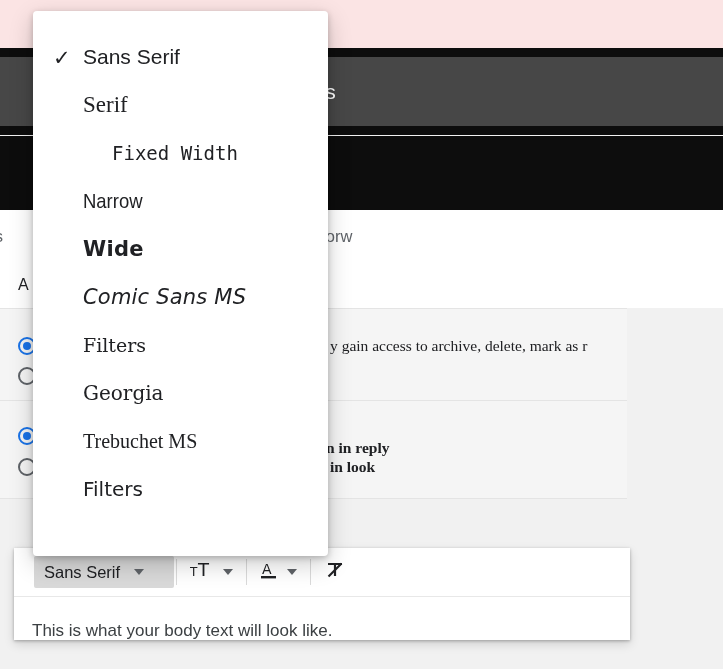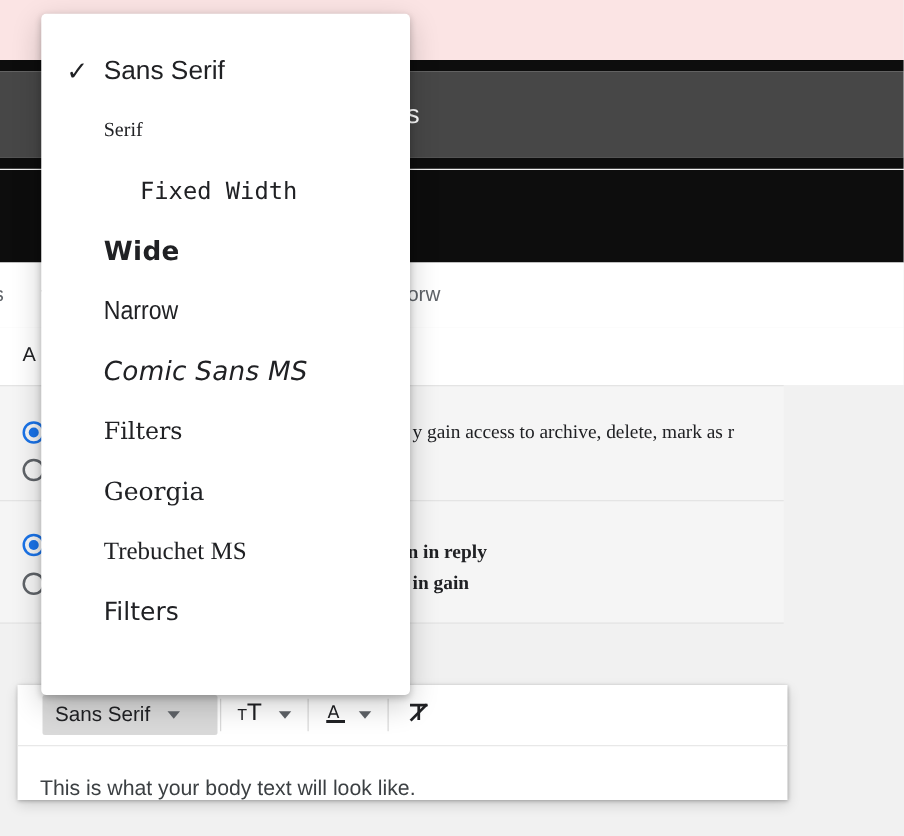--- a/index.html
+++ b/index.html
@@ -128,21 +128,21 @@
   .fm-item {
     height:48px; display:flex; align-items:center;
     padding-left:20px; color:#202124;
   }
   .fm-check {
     width:30px; flex:0 0 30px; font-size:21px; color:#202124; line-height:1;
   }
   .fm-label { font-size:21px; white-space:nowrap; }
 
   .f-sans    { font-family:"Liberation Sans", sans-serif; }
-  .f-serif   { font-family:"Liberation Serif", serif; font-size:16px; }
+  .f-serif   { font-family:"Liberation Serif", serif; font-size:23px; }
   .f-fixed   { font-family:"DejaVu Sans Mono", monospace; font-size:19px;margin-left:29px; }
   .f-wide    { font-family:"DejaVu Sans", sans-serif; font-weight:bold; letter-spacing:.3px; }
   .f-narrow  { font-family:"Liberation Sans Narrow","Liberation Sans", sans-serif; transform:scaleX(.88); transform-origin:left center; }
   .f-comic   { font-family:"DejaVu Sans", sans-serif; font-style:italic; letter-spacing:.2px; }
   .f-garamond{ font-family:"DejaVu Serif", serif; font-size:19px; }
   .f-georgia { font-family:"DejaVu Serif", serif; font-size:20px;text-align:right; }
   .f-tahoma  { font-family:"DejaVu Sans", sans-serif; font-size:20px; }
   .f-trebu   { font-family:Liberation Serif, serif; font-size:20px;text-align:center; }
   .f-verdana { font-family:"DejaVu Sans", sans-serif; font-size:20px; }
 </style>
@@ -174,22 +174,22 @@
 
   <div class="setting-row r1">
     <span class="radio on" style="left:18px; top:28px;"></span>
     <span class="radio" style="left:18px; top:58px;"></span>
     <span class="opt-text" style="left:330px; top:28px;">y gain access to archive, delete, mark as r</span>
   </div>
 
   <div class="setting-row r2">
     <span class="radio on" style="left:18px; top:26px;"></span>
     <span class="radio" style="left:18px; top:57px;"></span>
-    <span class="opt-text bold" style="left:326px; top:32px;">n in reply</span>
-    <span class="opt-text bold" style="left:330px; top:57px;"> in gain</span>
+    <span class="opt-text bold" style="left:326px; top:38px;">n in reply</span>
+    <span class="opt-text bold" style="left:330px; top:57px;"> in look</span>
   </div>
 
   <div class="setting-row r3"></div>
 </div>
 
 <div class="preview-card">
   <div class="pv-toolbar">
 
     <div class="font-chip">
       <span class="fname">Sans Serif</span>
@@ -246,28 +246,28 @@
     <div class="fm-item">
       <span class="fm-check"></span>
       <span class="fm-label f-serif">Serif</span>
     </div>
     <div class="fm-item">
       <span class="fm-check"></span>
       <span class="fm-label f-fixed">Fixed Width</span>
     </div>
     <div class="fm-item">
       <span class="fm-check"></span>
+      <span class="fm-label f-narrow">Narrow</span>
+    </div>
+    <div class="fm-item">
+      <span class="fm-check"></span>
       <span class="fm-label f-wide">Wide</span>
     </div>
     <div class="fm-item">
       <span class="fm-check"></span>
-      <span class="fm-label f-narrow">Narrow</span>
-    </div>
-    <div class="fm-item">
-      <span class="fm-check"></span>
       <span class="fm-label f-comic">Comic Sans MS</span>
     </div>
     <div class="fm-item">
       <span class="fm-check"></span>
       <span class="fm-label f-garamond">Filters</span>
     </div>
     <div class="fm-item">
       <span class="fm-check"></span>
       <span class="fm-label f-georgia">Georgia</span>
     </div>

